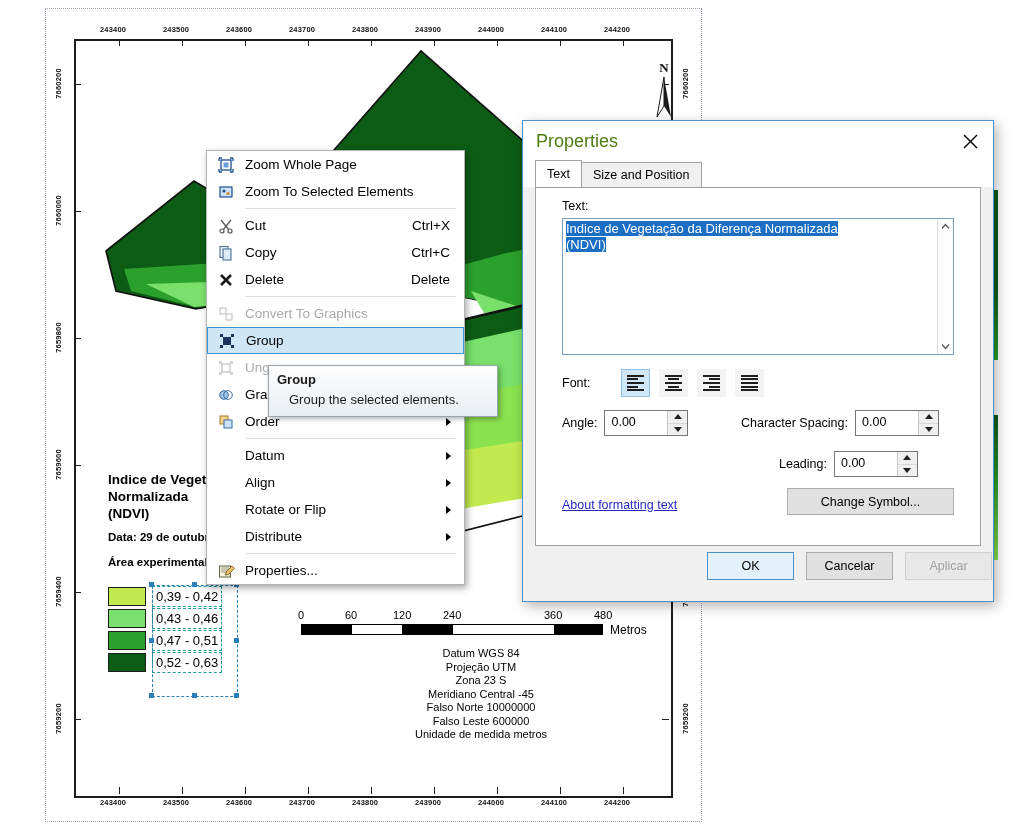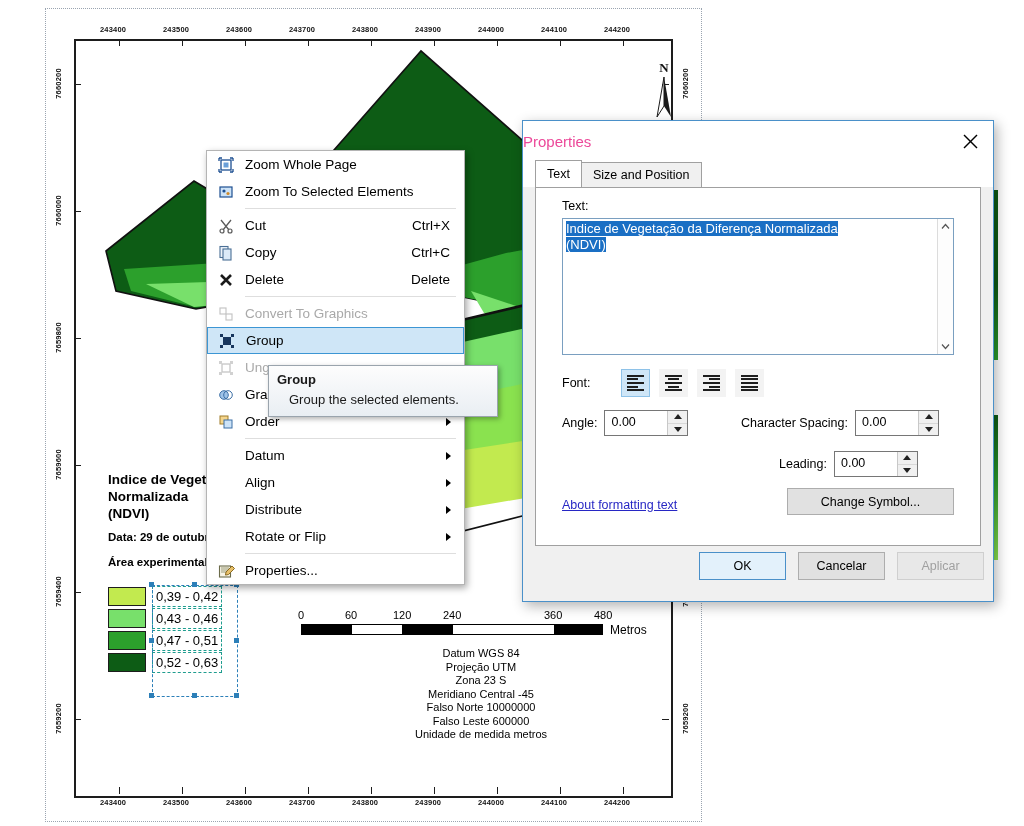--- a/index.html
+++ b/index.html
@@ -92,21 +92,21 @@
   #cm-tooltip .tt-body{font-size:13px;color:#1a1a1a;margin-top:5px;padding-left:12px;}
 
   
   #properties-dialog{
     position:absolute;left:522px;top:120px;width:470px;height:480px;
     background:#f0f0f0;border:1px solid #4a90c9;
     box-shadow:3px 4px 12px rgba(0,0,0,.30);
     z-index:80;font-family:"Liberation Sans", sans-serif;
   }
   #pd-titlebar{height:40px;background:#ffffff;display:flex;align-items:center;}
-  #pd-title{font-size:15px;color:#ec4899;flex:1;}
+  #pd-title{font-size:18px;color:#4d7c0f;padding-left:13px;flex:1;}
   #pd-close{width:46px;height:100%;display:flex;align-items:center;justify-content:center;cursor:default;}
   #pd-close svg{display:block;}
   #pd-tabstrip{height:26px;padding-left:12px;display:flex;align-items:flex-end;background:#ffffff;}
   .pd-tab{
     height:24px;padding:0 11px;display:flex;align-items:center;font-size:12.5px;color:#000;
     border:1px solid #a0a0a0;border-bottom:none;background:#f0f0f0;margin-right:-1px;
   }
   .pd-tab.active{background:#ffffff;height:26px;position:relative;z-index:3;}
   #pd-panel{
     position:absolute;left:12px;top:66px;right:12px;bottom:55px;
@@ -154,21 +154,21 @@
   .spin-btns div:first-child{border-bottom:1px solid #d8d8d8;}
 
   #pd-about-link{
     position:absolute;left:26px;top:310px;font-size:12.5px;color:#2727c4;text-decoration:underline;
   }
   #pd-change-symbol{
     position:absolute;right:26px;top:300px;width:165px;height:25px;
     background:#e1e1e1;border:1px solid #adadad;font-size:12.5px;color:#000;
     display:flex;align-items:center;justify-content:center;
   }
-  #pd-footer{position:absolute;left:4px;right:0;bottom:0;height:62px;}
+  #pd-footer{position:absolute;left:12px;right:0;bottom:0;height:62px;}
   .pd-btn{
     position:absolute;top:13px;width:85px;height:26px;font-size:12.5px;
     display:flex;align-items:center;justify-content:center;
     background:#e1e1e1;border:1px solid #adadad;color:#000;
   }
   .pd-btn.primary{background:#e3f1fb;border:1px solid #4a90c9;}
   .pd-btn.disabled{color:#a0a0a0;border:1px solid #cfcfcf;background:#e8e8e8;}
   #pd-ok{left:172px;}
   #pd-cancel{left:271px;}
   #pd-apply{left:370px;}
@@ -462,26 +462,26 @@
       <div class="cm-label">Datum</div>
       <div class="cm-arrow"></div>
     </div>
     <div class="cm-item">
       <div class="cm-ico"></div>
       <div class="cm-label">Align</div>
       <div class="cm-arrow"></div>
     </div>
     <div class="cm-item">
       <div class="cm-ico"></div>
+      <div class="cm-label">Rotate or Flip</div>
+      <div class="cm-arrow"></div>
+    </div>
+    <div class="cm-item">
+      <div class="cm-ico"></div>
       <div class="cm-label">Distribute</div>
-      <div class="cm-arrow"></div>
-    </div>
-    <div class="cm-item">
-      <div class="cm-ico"></div>
-      <div class="cm-label">Rotate or Flip</div>
       <div class="cm-arrow"></div>
     </div>
     <div class="cm-sep"></div>
     <div class="cm-item">
       <div class="cm-ico">
         <svg width="17" height="16" viewBox="0 0 17 16">
           <rect x="1.5" y="3" width="11" height="11" fill="#f7f4e6" stroke="#6b6b4a" stroke-width="1.1"></rect>
           <path d="M3 5h8M3 7h8M3 9h6" stroke="#9a9a78" stroke-width="1"></path>
           <path d="M8 9l6-6 2.5 2.5-6 6-3 .6z" fill="#e8c06a" stroke="#8a6a20" stroke-width="1"></path>
         </svg>

